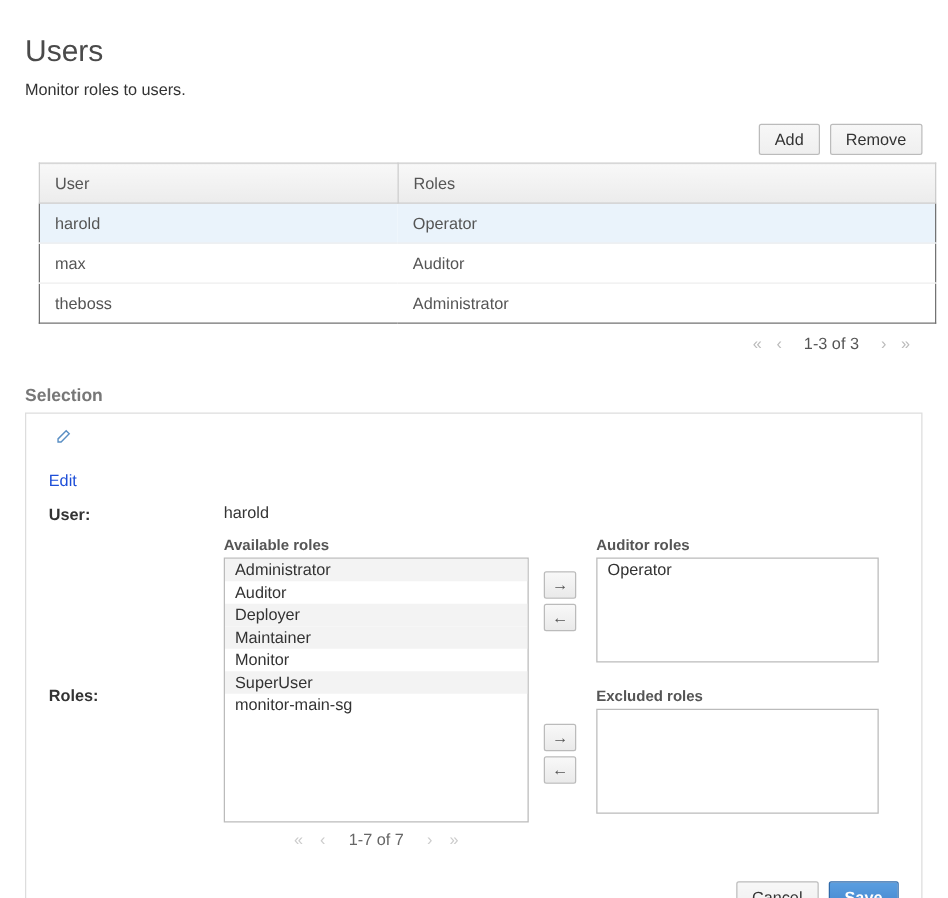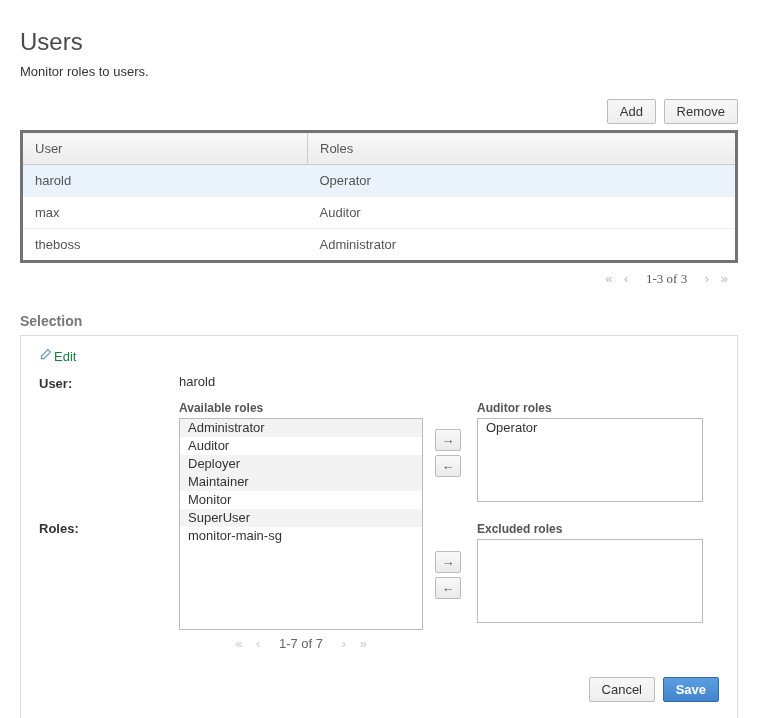--- a/index.html
+++ b/index.html
@@ -41,21 +41,22 @@
 .btn-primary {
   background: linear-gradient(#5a9ee0, #4384cd);
   border-color: #2f6aaa;
   color: #fff;
   font-weight: 600;
 }
 
 table.user-table {
   width: 100%;
   border-collapse: collapse;
-  border: 3px solid #737373;
+  border: 1px solid #737373;
+  margin-left: 11px;
 }
 table.user-table th {
   background: linear-gradient(#f8f8f8, #ececec);
   text-align: left;
   font-weight: 400;
   padding: 8px 12px;
   border: 1px solid #ccc;
   color: #555;
 }
 table.user-table td {
@@ -77,43 +78,43 @@
 }
 .pager .pg-btn {
   display: inline-block;
   color: #bbb;
   padding: 0 4px;
   cursor: default;
 }
 .pager .pg-info {
   color: #555;
   padding: 0 10px;
-  font-family: Liberation Serif, serif;
 }
 
 .section-title {
   font-size: 14px;
   color: #777;
   font-weight: 600;
   margin: 18px 0 6px 0;
 }
 .panel {
   border: 1px solid #ddd;
   border-top: 1px solid #ddd;
   background: #fff;
   padding: 12px 18px 16px 18px;
 }
 .edit-link {
-  color: #15803d;
+  color: #1d4ed8;
   font-size: 13px;
   padding-bottom: 10px;
   cursor: pointer;
   display: inline-flex;
   align-items: center;
-  gap: 2px;
+  gap: 18px;
+  flex-direction: column;
 }
 .edit-link svg { width: 13px; height: 13px; }
 
 .form-row {
   display: flex;
   align-items: flex-start;
   margin-bottom: 10px;
 }
 .form-label {
   width: 140px;

